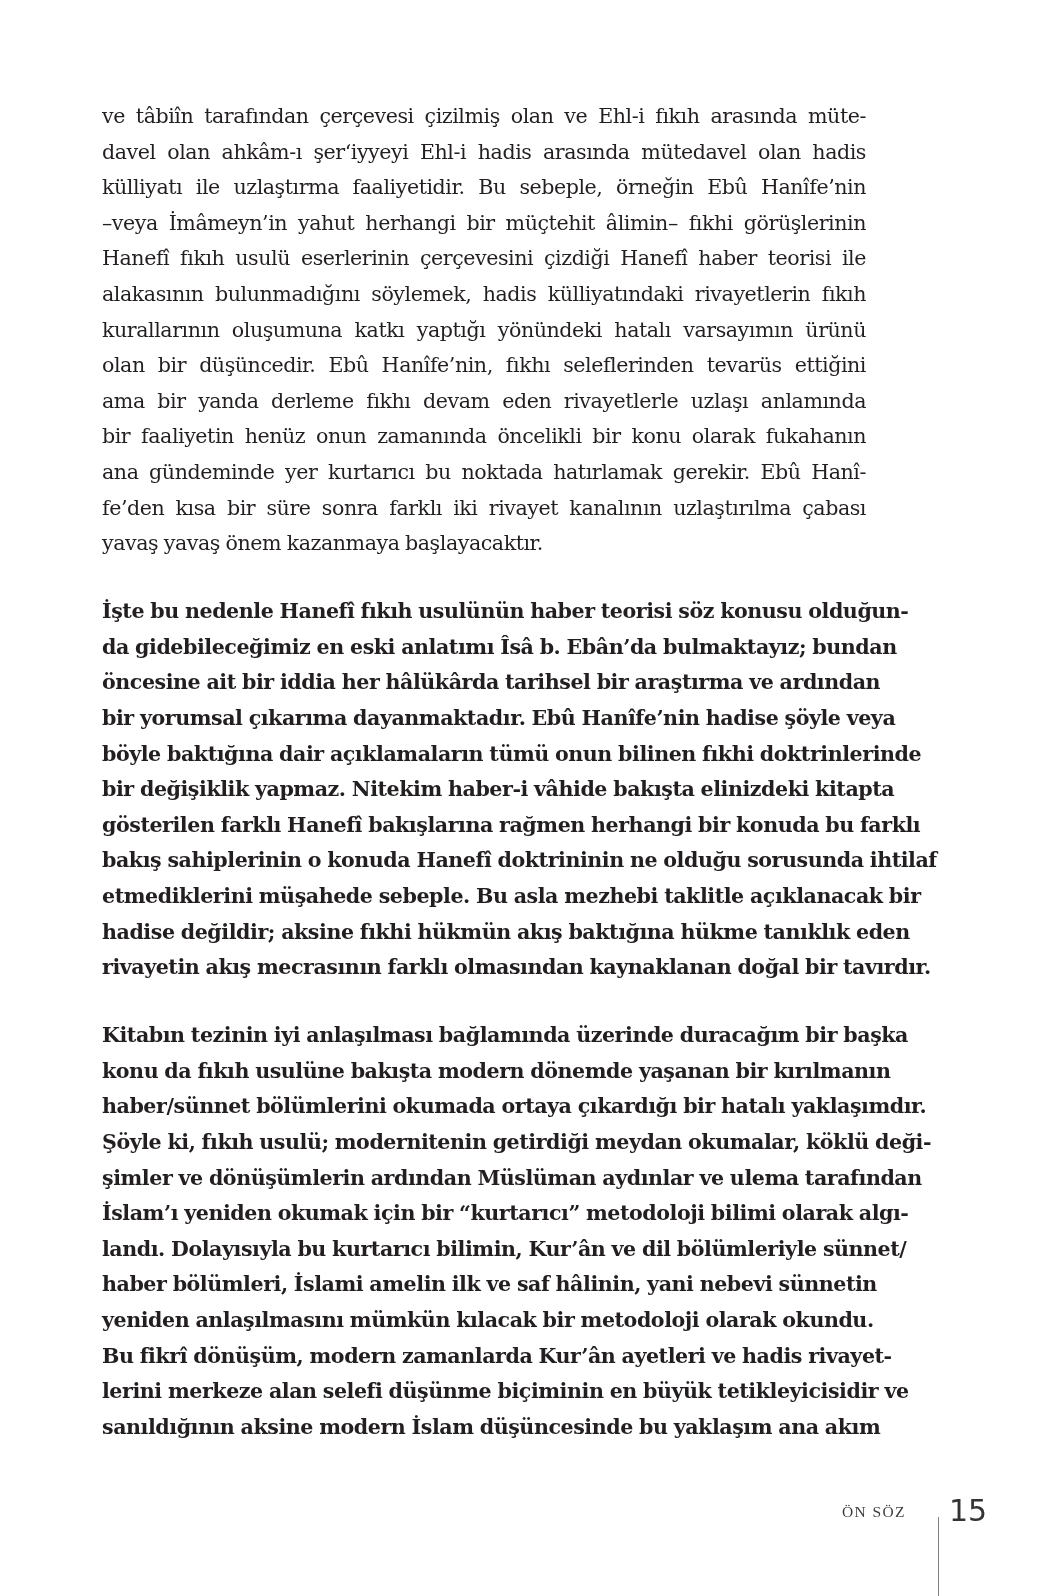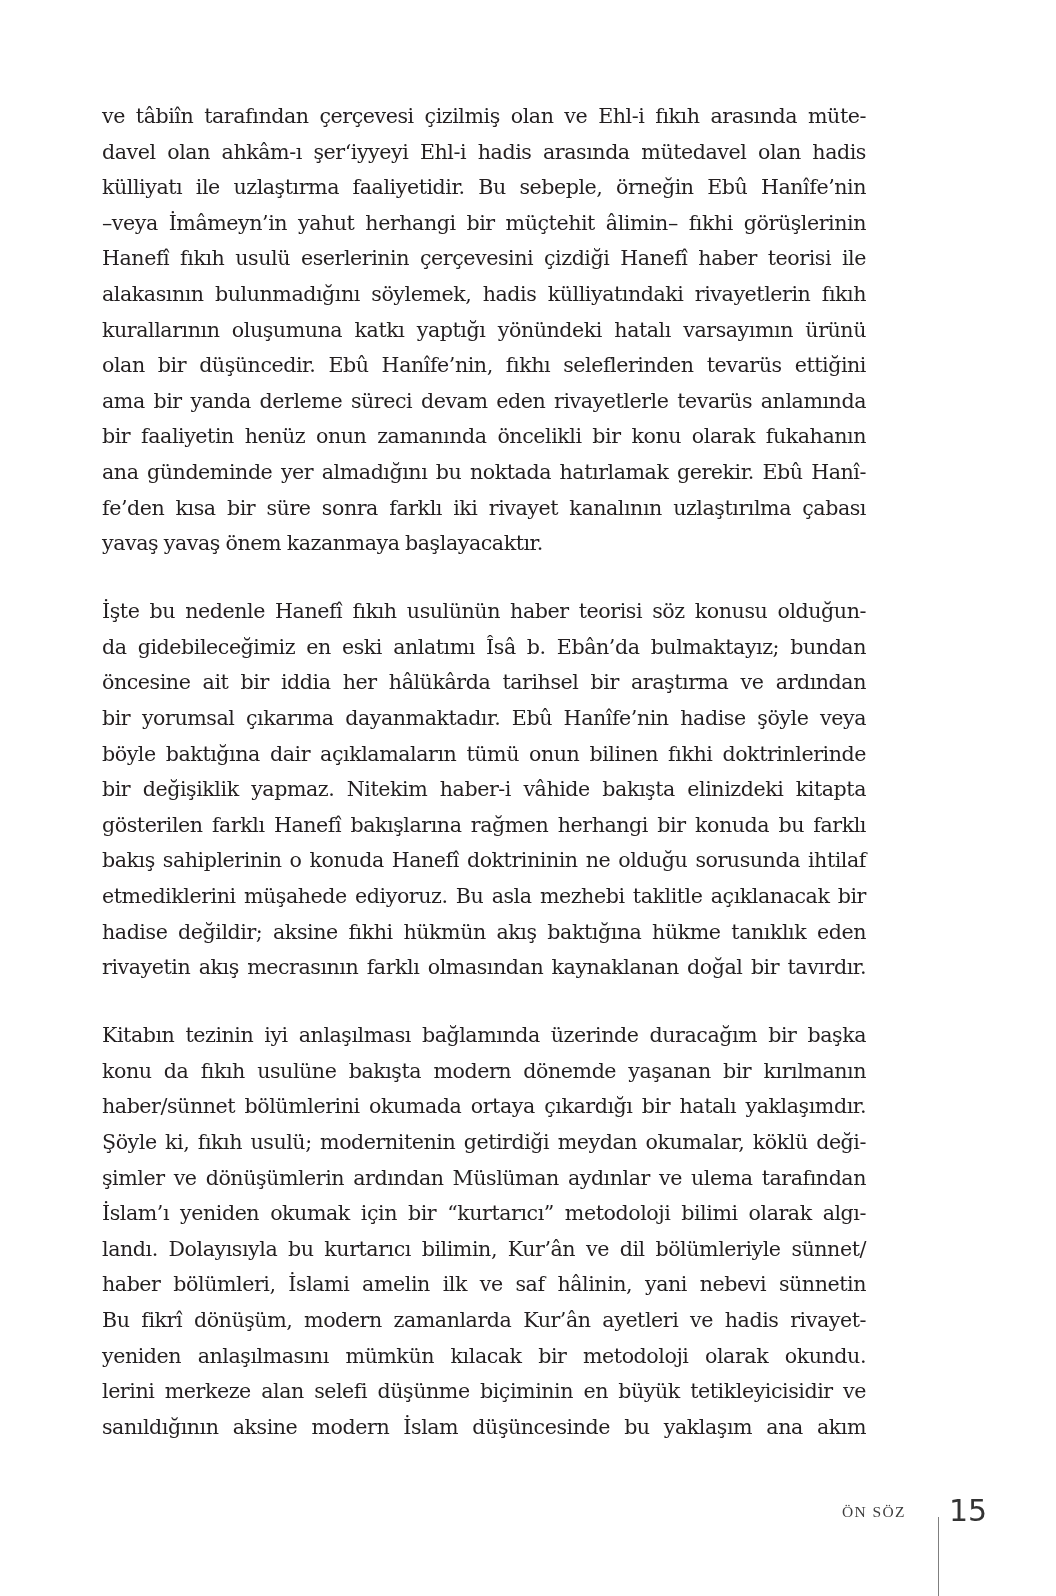--- a/index.html
+++ b/index.html
@@ -41,20 +41,21 @@
       text-align: justify;
       text-align-last: justify;
       letter-spacing: -0.45px;
       word-spacing: -0.5px;
     }
     .line.last {
       text-align-last: left;
     }
     .paragraph + .paragraph {
       margin-top: 32.5px;
+      font-weight: bold;
     }
     .footer-label {
       position: absolute;
       left: 836px;
       top: 1500px;
       width: 76px;
       text-align: center;
       font-family: "Liberation Serif", "DejaVu Serif", serif;
       font-size: 15.5px;
       letter-spacing: 1.4px;
@@ -87,52 +88,52 @@
 
     <div class="paragraph">
       <span class="line">ve tâbiîn tarafından çerçevesi çizilmiş olan ve Ehl-i fıkıh arasında müte-</span>
       <span class="line">davel olan ahkâm-ı şer‘iyyeyi Ehl-i hadis arasında mütedavel olan hadis</span>
       <span class="line">külliyatı ile uzlaştırma faaliyetidir. Bu sebeple, örneğin Ebû Hanîfe’nin</span>
       <span class="line">–veya İmâmeyn’in yahut herhangi bir müçtehit âlimin– fıkhi görüşlerinin</span>
       <span class="line">Hanefî fıkıh usulü eserlerinin çerçevesini çizdiği Hanefî haber teorisi ile</span>
       <span class="line">alakasının bulunmadığını söylemek, hadis külliyatındaki rivayetlerin fıkıh</span>
       <span class="line">kurallarının oluşumuna katkı yaptığı yönündeki hatalı varsayımın ürünü</span>
       <span class="line">olan bir düşüncedir. Ebû Hanîfe’nin, fıkhı seleflerinden tevarüs ettiğini</span>
-      <span class="line">ama bir yanda derleme süreci devam eden rivayetlerle tevarüs anlamında</span>
+      <span class="line">ama bir yanda derleme fıkhı devam eden rivayetlerle uzlaşı anlamında</span>
       <span class="line">bir faaliyetin henüz onun zamanında öncelikli bir konu olarak fukahanın</span>
-      <span class="line">ana gündeminde yer almadığını bu noktada hatırlamak gerekir. Ebû Hanî-</span>
+      <span class="line">ana gündeminde yer kurtarıcı bu noktada hatırlamak gerekir. Ebû Hanî-</span>
       <span class="line">fe’den kısa bir süre sonra farklı iki rivayet kanalının uzlaştırılma çabası</span>
       <span class="line last">yavaş yavaş önem kazanmaya başlayacaktır.</span>
     </div>
 
     <div class="paragraph">
       <span class="line">İşte bu nedenle Hanefî fıkıh usulünün haber teorisi söz konusu olduğun-</span>
       <span class="line">da gidebileceğimiz en eski anlatımı Îsâ b. Ebân’da bulmaktayız; bundan</span>
       <span class="line">öncesine ait bir iddia her hâlükârda tarihsel bir araştırma ve ardından</span>
       <span class="line">bir yorumsal çıkarıma dayanmaktadır. Ebû Hanîfe’nin hadise şöyle veya</span>
       <span class="line">böyle baktığına dair açıklamaların tümü onun bilinen fıkhi doktrinlerinde</span>
       <span class="line">bir değişiklik yapmaz. Nitekim haber-i vâhide bakışta elinizdeki kitapta</span>
       <span class="line">gösterilen farklı Hanefî bakışlarına rağmen herhangi bir konuda bu farklı</span>
       <span class="line">bakış sahiplerinin o konuda Hanefî doktrininin ne olduğu sorusunda ihtilaf</span>
-      <span class="line">etmediklerini müşahede ediyoruz. Bu asla mezhebi taklitle açıklanacak bir</span>
+      <span class="line">etmediklerini müşahede sebeple. Bu asla mezhebi taklitle açıklanacak bir</span>
       <span class="line">hadise değildir; aksine fıkhi hükmün akış baktığına hükme tanıklık eden</span>
       <span class="line">rivayetin akış mecrasının farklı olmasından kaynaklanan doğal bir tavırdır.</span>
     </div>
 
     <div class="paragraph">
       <span class="line">Kitabın tezinin iyi anlaşılması bağlamında üzerinde duracağım bir başka</span>
       <span class="line">konu da fıkıh usulüne bakışta modern dönemde yaşanan bir kırılmanın</span>
       <span class="line">haber/sünnet bölümlerini okumada ortaya çıkardığı bir hatalı yaklaşımdır.</span>
       <span class="line">Şöyle ki, fıkıh usulü; modernitenin getirdiği meydan okumalar, köklü deği-</span>
       <span class="line">şimler ve dönüşümlerin ardından Müslüman aydınlar ve ulema tarafından</span>
       <span class="line">İslam’ı yeniden okumak için bir “kurtarıcı” metodoloji bilimi olarak algı-</span>
       <span class="line">landı. Dolayısıyla bu kurtarıcı bilimin, Kur’ân ve dil bölümleriyle sünnet/</span>
       <span class="line">haber bölümleri, İslami amelin ilk ve saf hâlinin, yani nebevi sünnetin</span>
+      <span class="line">yeniden anlaşılmasını mümkün kılacak bir metodoloji olarak okundu.</span>
       <span class="line">Bu fikrî dönüşüm, modern zamanlarda Kur’ân ayetleri ve hadis rivayet-</span>
-      <span class="line">yeniden anlaşılmasını mümkün kılacak bir metodoloji olarak okundu.</span>
       <span class="line">lerini merkeze alan selefi düşünme biçiminin en büyük tetikleyicisidir ve</span>
       <span class="line">sanıldığının aksine modern İslam düşüncesinde bu yaklaşım ana akım</span>
     </div>
 
   </div>
 
   <div class="footer-label">ÖN SÖZ</div>
   <div class="footer-rule"></div>
   <div class="page-number">15</div>
 </div>

